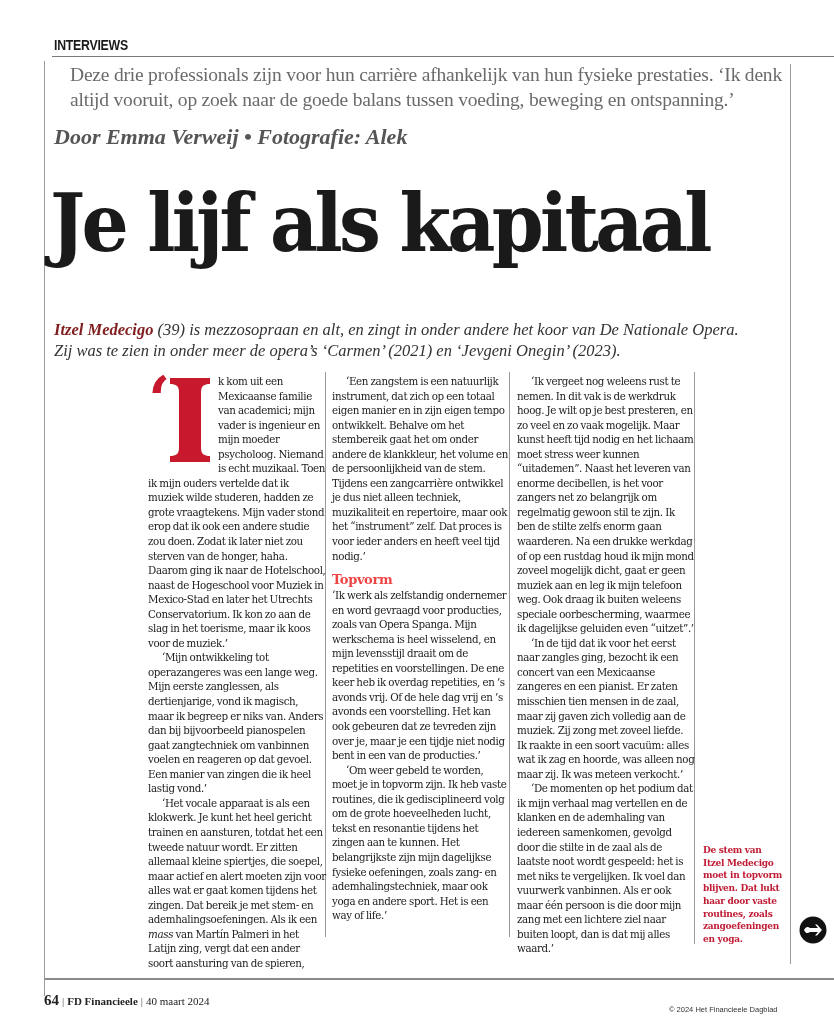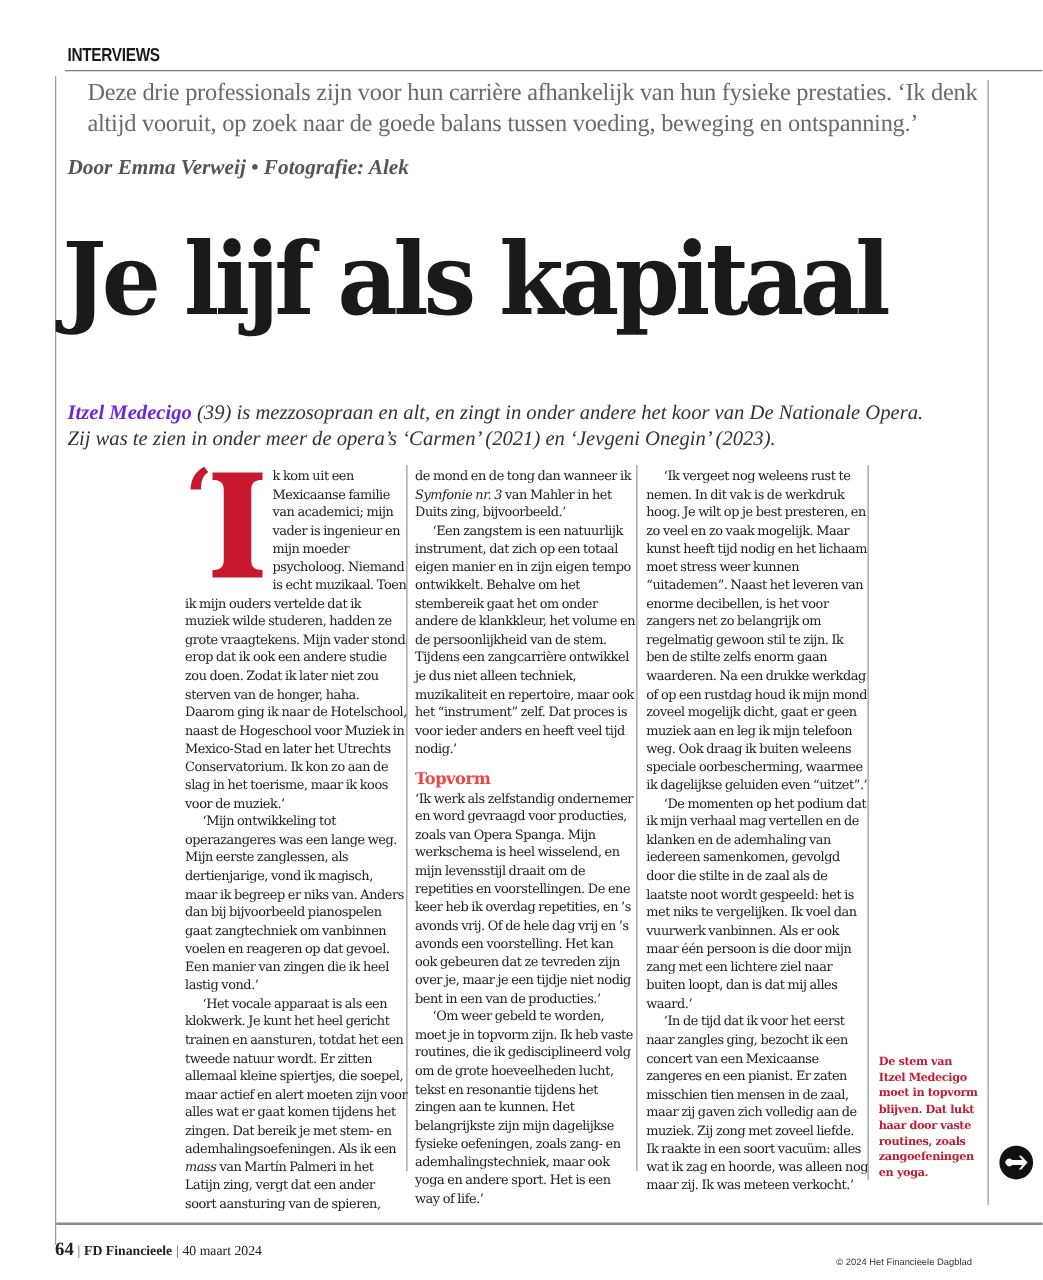--- a/index.html
+++ b/index.html
@@ -26,34 +26,34 @@
       position: absolute; left: 45px; width: 790px; top: 978px; height: 2px; background: #8a8a8a;
     }
     .intro {
       position: absolute; left: 54px; top: 62px; width: 730px;
       font-family: "Liberation Serif", serif; font-size: 19.5px; line-height: 25px;
       color: #6a6a6a; letter-spacing: -0.2px; margin-left: 16px;
     }
     .byline {
       position: absolute; left: 54px; top: 124px;
       font-family: "Liberation Serif", serif; font-style: italic; font-weight: bold;
-      font-size: 17px; color: #555555;
+      font-size: 22px; color: #555555;
     }
     .headline {
       position: absolute; left: 50px; top: 178px; width: 720px;
       font-family: "DejaVu Serif", serif; font-weight: bold;
       font-size: 80px; line-height: 90px; letter-spacing: -4px; color: #1a1a1a;
       transform: scaleX(0.93); transform-origin: left top;
     }
     .lead {
       position: absolute; left: 54px; top: 319px; width: 700px;
       font-family: "Liberation Serif", serif; font-style: italic;
       font-size: 16.5px; line-height: 21px; color: #333333;
     }
-    .lead .name { color: #6d28d9; font-weight: bold; }
+    .lead .name { color: #7f1d1d; font-weight: bold; }
     .col {
       position: absolute; top: 372px; width: 178px;
       font-family: "DejaVu Serif", serif; font-size: 10.3px; line-height: 14.55px;
       color: #222222; letter-spacing: -0.35px; word-spacing: -0.5px;
       text-align: left;
     }
     .col p { margin: 0; }
     .col p.indent { text-indent: 14px; }
     .col1 { left: 148px; top: 374px; }
     .col2 { left: 332px; top: 374px; }
@@ -123,31 +123,30 @@
     <svg class="dropcap-i" viewBox="0 0 44 88">
       <path d="M2 2 H42 V8 C36 8 33 10 33 16 V72 C33 78 36 80 42 80 V86 H2 V80 C8 80 11 78 11 72 V16 C11 10 8 8 2 8 Z" fill="#c8182e"></path>
     </svg>
   </div>
   <p>k kom uit een Mexicaanse familie van academici; mijn vader is ingenieur en mijn moeder psycholoog. Niemand is echt muzikaal. Toen ik mijn ouders vertelde dat ik muziek wilde studeren, hadden ze grote vraagtekens. Mijn vader stond erop dat ik ook een andere studie zou doen. Zodat ik later niet zou sterven van de honger, haha. Daarom ging ik naar de Hotelschool, naast de Hogeschool voor Muziek in Mexico-Stad en later het Utrechts Conservatorium. Ik kon zo aan de slag in het toerisme, maar ik koos voor de muziek.’</p>
   <p class="indent">‘Mijn ontwikkeling tot operazangeres was een lange weg. Mijn eerste zanglessen, als dertienjarige, vond ik magisch, maar ik begreep er niks van. Anders dan bij bijvoorbeeld pianospelen gaat zangtechniek om vanbinnen voelen en reageren op dat gevoel. Een manier van zingen die ik heel lastig vond.’</p>
   <p class="indent"><span>‘Het vocale apparaat is als een klokwerk. Je kunt het heel gericht trainen en aansturen, totdat het een tweede natuur wordt. Er zitten allemaal kleine spiertjes, die soepel, maar actief en alert moeten zijn voor alles wat er gaat komen tijdens het zingen. Dat bereik je met stem- en ademhalingsoefeningen. Als ik een </span><em>mass</em><span> van Martín Palmeri in het Latijn zing, vergt dat een ander soort aansturing van de spieren,</span></p>
 </div>
 
 <div class="col col2">
-  <p><span>de mond en de tong dan wanneer ik </span><em>Symfonie nr. 3</em><span> van Mahler in het Duits zing, bijvoorbeeld.’</span></p>
   <p class="indent">‘Een zangstem is een natuurlijk instrument, dat zich op een totaal eigen manier en in zijn eigen tempo ontwikkelt. Behalve om het stembereik gaat het om onder andere de klankkleur, het volume en de persoonlijkheid van de stem. Tijdens een zangcarrière ontwikkel je dus niet alleen techniek, muzikaliteit en repertoire, maar ook het “instrument” zelf. Dat proces is voor ieder anders en heeft veel tijd nodig.’</p>
   <p class="subhead">Topvorm</p>
   <p>‘Ik werk als zelfstandig ondernemer en word gevraagd voor producties, zoals van Opera Spanga. Mijn werkschema is heel wisselend, en mijn levensstijl draait om de repetities en voorstellingen. De ene keer heb ik overdag repetities, en ’s avonds vrij. Of de hele dag vrij en ’s avonds een voorstelling. Het kan ook gebeuren dat ze tevreden zijn over je, maar je een tijdje niet nodig bent in een van de producties.’</p>
   <p class="indent">‘Om weer gebeld te worden, moet je in topvorm zijn. Ik heb vaste routines, die ik gedisciplineerd volg om de grote hoeveelheden lucht, tekst en resonantie tijdens het zingen aan te kunnen. Het belangrijkste zijn mijn dagelijkse fysieke oefeningen, zoals zang- en ademhalingstechniek, maar ook yoga en andere sport. Het is een way of life.’</p>
 </div>
 
 <div class="col col3">
   <p class="indent">‘Ik vergeet nog weleens rust te nemen. In dit vak is de werkdruk hoog. Je wilt op je best presteren, en zo veel en zo vaak mogelijk. Maar kunst heeft tijd nodig en het lichaam moet stress weer kunnen “uitademen”. Naast het leveren van enorme decibellen, is het voor zangers net zo belangrijk om regelmatig gewoon stil te zijn. Ik ben de stilte zelfs enorm gaan waarderen. Na een drukke werkdag of op een rustdag houd ik mijn mond zoveel mogelijk dicht, gaat er geen muziek aan en leg ik mijn telefoon weg. Ook draag ik buiten weleens speciale oorbescherming, waarmee ik dagelijkse geluiden even “uitzet”.’</p>
+  <p class="indent">‘In de tijd dat ik voor het eerst naar zangles ging, bezocht ik een concert van een Mexicaanse zangeres en een pianist. Er zaten misschien tien mensen in de zaal, maar zij gaven zich volledig aan de muziek. Zij zong met zoveel liefde. Ik raakte in een soort vacuüm: alles wat ik zag en hoorde, was alleen nog maar zij. Ik was meteen verkocht.’</p>
   <p class="indent">‘De momenten op het podium dat ik mijn verhaal mag vertellen en de klanken en de ademhaling van iedereen samenkomen, gevolgd door die stilte in de zaal als de laatste noot wordt gespeeld: het is met niks te vergelijken. Ik voel dan vuurwerk vanbinnen. Als er ook maar één persoon is die door mijn zang met een lichtere ziel naar buiten loopt, dan is dat mij alles waard.’</p>
-  <p class="indent">‘In de tijd dat ik voor het eerst naar zangles ging, bezocht ik een concert van een Mexicaanse zangeres en een pianist. Er zaten misschien tien mensen in de zaal, maar zij gaven zich volledig aan de muziek. Zij zong met zoveel liefde. Ik raakte in een soort vacuüm: alles wat ik zag en hoorde, was alleen nog maar zij. Ik was meteen verkocht.’</p>
 </div>
 
 <div class="caption">De stem van Itzel Medecigo moet in topvorm blijven. Dat lukt haar door vaste routines, zoals zangoefeningen en yoga.</div>
 
 <svg class="arrow-icon" viewBox="0 0 28 28">
   <circle cx="14" cy="14" r="13.5" fill="#111111"></circle>
   <path d="M5 14 C7 10 9 10.5 11 12 L19 12 L16 8.5 L18 8.5 L23 14 L18 19.5 L16 19.5 L19 16 L11 16 C9 17.5 7 18 5 14 Z" fill="#ffffff"></path>
 </svg>
 
 <div class="bottom-rule"></div>

